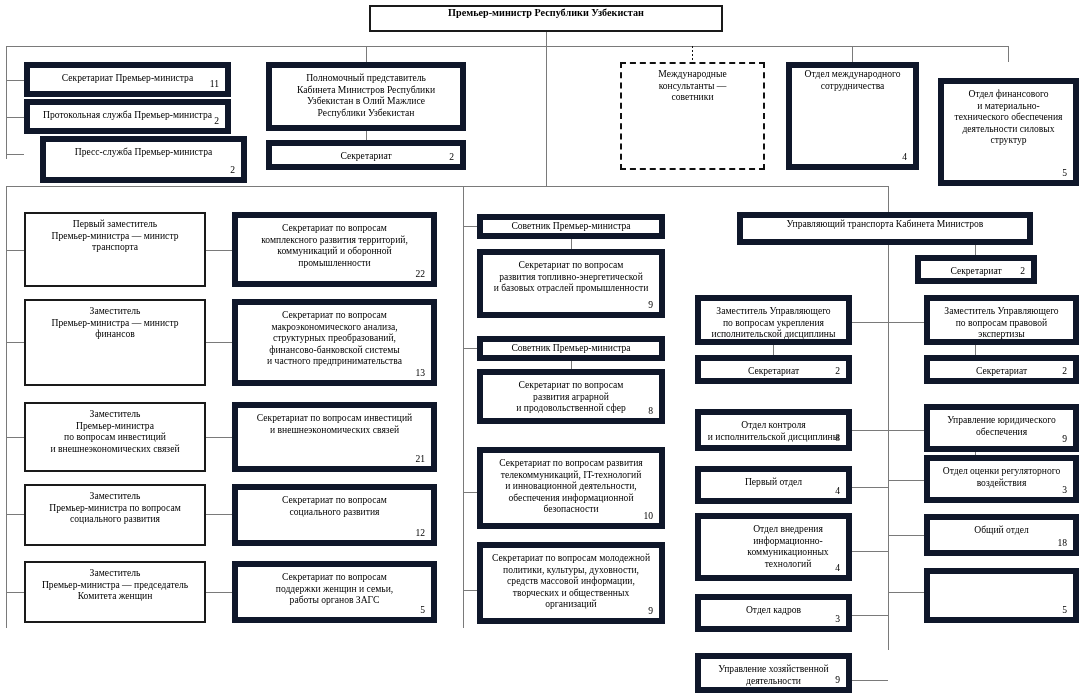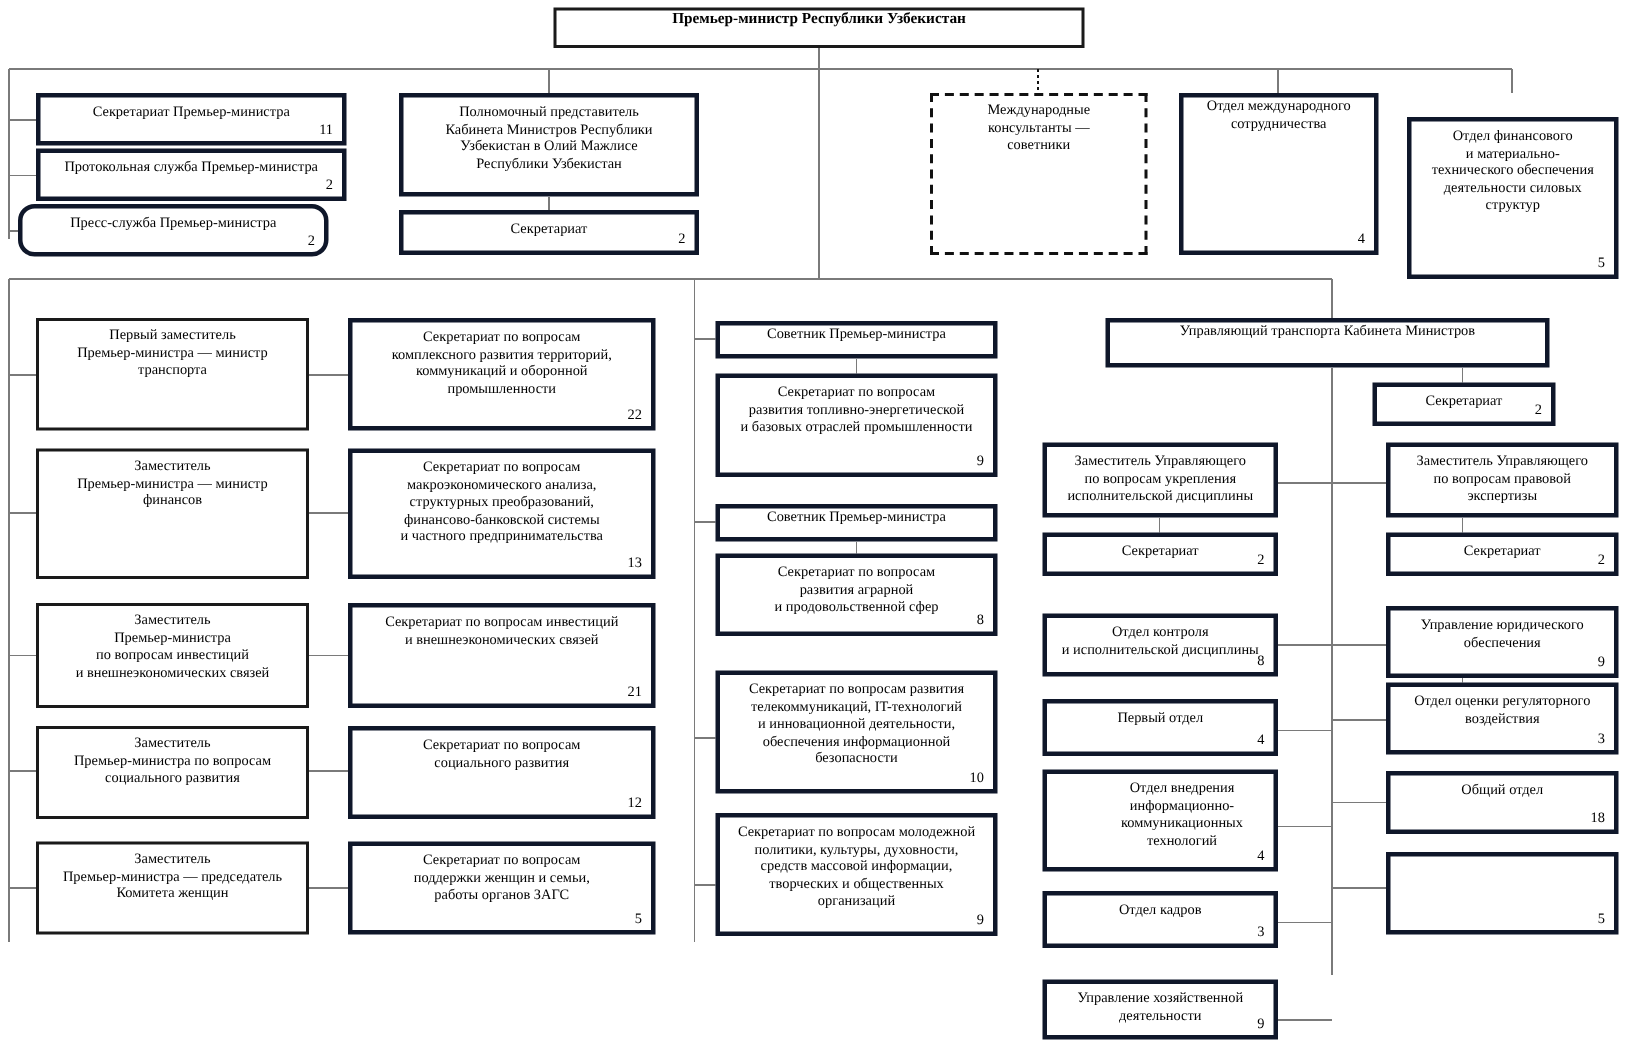--- a/index.html
+++ b/index.html
@@ -7,21 +7,21 @@
     position:relative;
     width:1085px;height:698px;
     background:#ffffff;
     font-family:"Liberation Serif","DejaVu Serif",serif;
     overflow:hidden;
   }
   #wires{position:absolute;left:0;top:0;width:1085px;height:698px;pointer-events:none;}
   .node{
     position:absolute;
     box-sizing:border-box;
-    border:3px solid #0f172a;
+    border:6px solid #0f172a;
     background:#ffffff;
     display:block;
   }
   .node .txt{
     display:block;
     text-align:center;
     line-height:11.6px;
     padding:4px 4px 0 4px;
     color:#000;
     font-size:9.6px;
@@ -124,21 +124,21 @@
   </div>
 
   <div class="node" style="left:24px;top:62px;width:207px;height:35px;">
     <span class="txt">Секретариат Премьер-министра</span>
     <span class="cnt">11</span>
   </div>
   <div class="node" style="left:24px;top:99px;width:207px;height:35px;">
     <span class="txt">Протокольная служба Премьер-министра</span>
     <span class="cnt">2</span>
   </div>
-  <div class="node" style="left:12px;top:136px;width:207px;height:35px;border-radius:11px;">
+  <div class="node" style="left:40px;top:136px;width:207px;height:47px;">
     <span class="txt">Пресс-служба Премьер-министра</span>
     <span class="cnt">2</span>
   </div>
 
   <div class="node" style="left:266px;top:62px;width:200px;height:69px;">
     <span class="txt">Полномочный представитель<br>Кабинета Министров Республики<br>Узбекистан в Олий Мажлисе<br>Республики Узбекистан</span>
     <span class="cnt"></span>
   </div>
   <div class="node" style="left:266px;top:140px;width:200px;height:30px;">
     <span class="txt">Секретариат</span>

